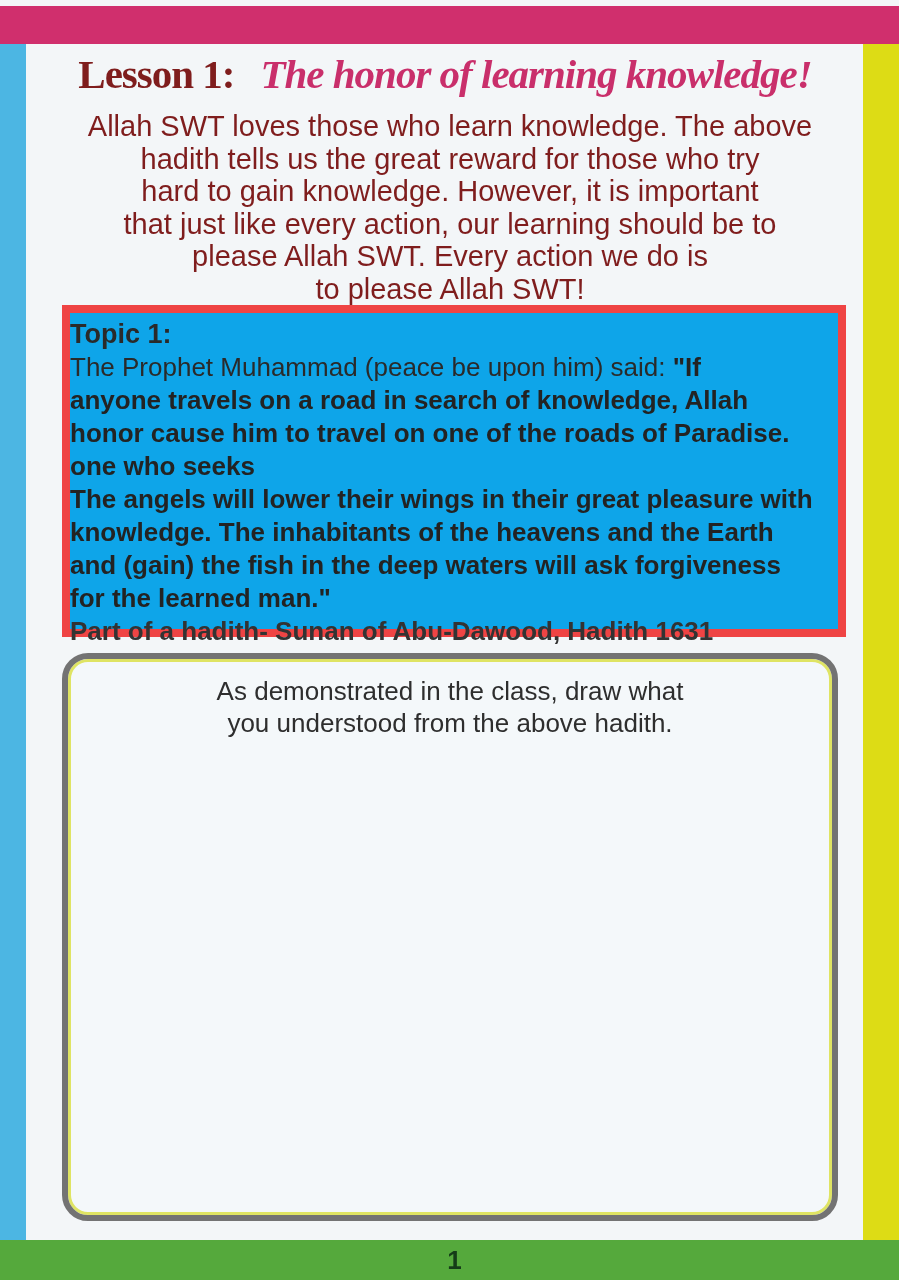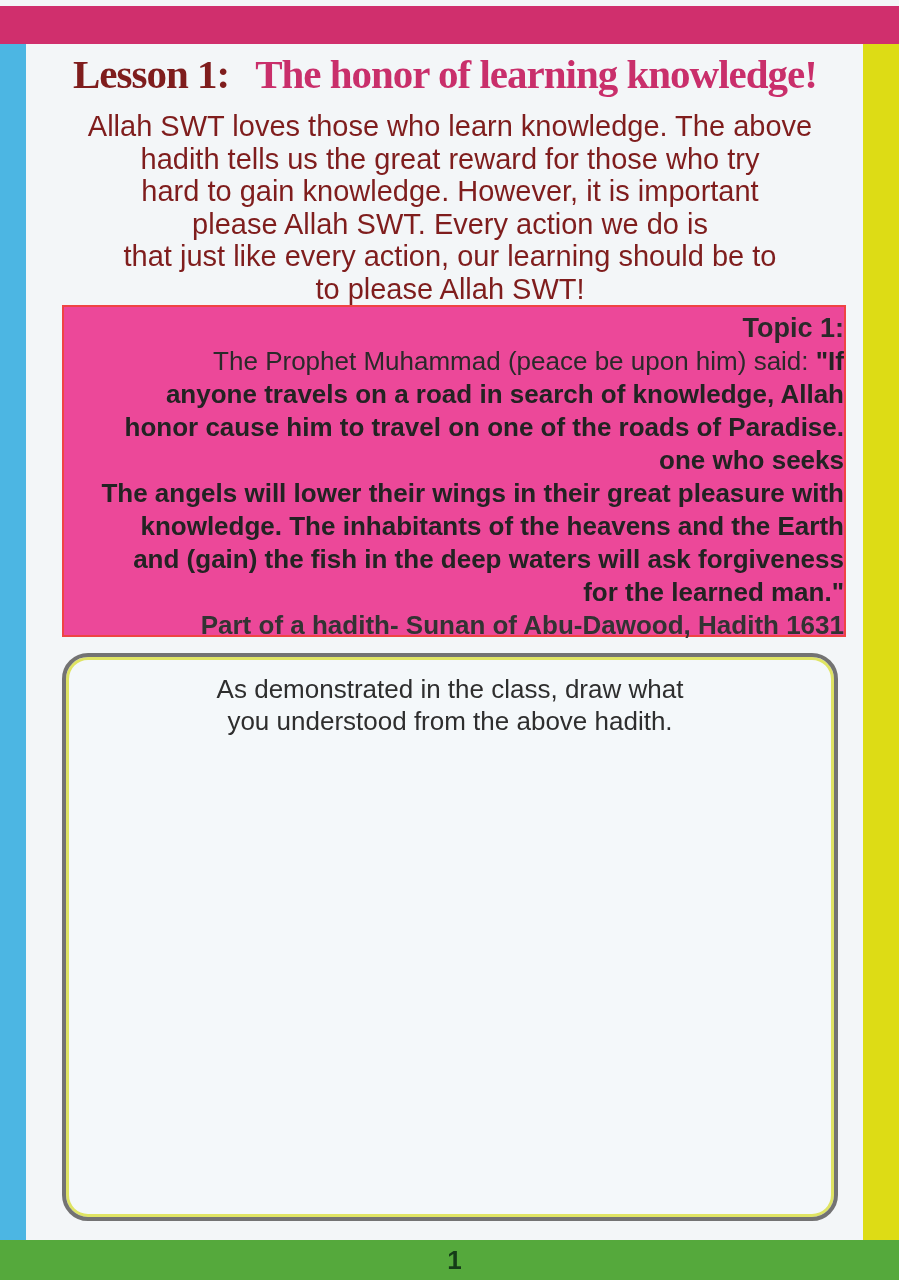--- a/index.html
+++ b/index.html
@@ -34,43 +34,43 @@
   }
   
   .title-row {
     position:absolute; top:50px; left:40px; width:810px;
     text-align:center;
     font-family:"Liberation Serif", serif;
     font-weight:bold; font-size:41px; letter-spacing:-1px;
     white-space:nowrap;
   }
   .lesson-label { color:#7f1d1d; }
-  .title-text  { color:#c92f6b; margin-left:26px; }
+  .title-text  { color:#c92f6b; margin-left:26px;font-style:italic; }
   
   .intro {
     position:absolute; top:110px; left:60px; width:780px;
     text-align:center; color:#7f1d1d;
     font-size:29px; line-height:32.5px;
   }
   
   .topic-box {
     position:absolute; top:305px; left:62px; width:784px; height:332px;
-    border:2px solid #ef4444;
-    background:#ec4899;
-    text-align:right; color:#2a2a2a;
+    border:8px solid #ef4444;
+    background:#0ea5e9;
+    text-align:left; color:#2a2a2a;
     font-size:26px; line-height:33px;
     padding-top:5px;
   }
   .topic-heading { font-weight:bold; font-size:27px; }
   .hadith-line b, .topic-box .bold-seg { font-weight:bold; color:#232323; }
   .hadith-source { color:#333;font-weight:bold; }
   
   .drawing-box {
     position:absolute; top:653px; left:62px; width:776px; height:568px;
-    border:4px solid #737373;
+    border:6px solid #737373;
     border-radius:26px;
     box-shadow:inset 0 0 0 3px #dfe463;
     background:#f4f8fa;
     padding-top:16px;
     text-align:center; color:#2e2e2e;
     font-size:26px; line-height:32px;
   }
 </style>
 </head>
 <body>
@@ -80,22 +80,22 @@
 <div class="right-band"></div>
 
 <div class="title-row">
   <span class="lesson-label">Lesson 1:</span><span class="title-text">The honor of learning knowledge!</span>
 </div>
 
 <div class="intro">
   <div>Allah SWT loves those who learn knowledge. The above</div>
   <div>hadith tells us the great reward for those who try</div>
   <div>hard to gain knowledge. However, it is important</div>
+  <div>that just like every action, our learning should be to</div>
   <div>please Allah SWT. Every action we do is</div>
-  <div>that just like every action, our learning should be to</div>
   <div>to please Allah SWT!</div>
 </div>
 
 <div class="topic-box">
   <div class="topic-heading">Topic 1:</div>
   <div class="hadith-line">
     <span>The Prophet Muhammad (peace be upon him) said: </span><span class="bold-seg">"If</span>
   </div>
   <div class="hadith-line">
     <span class="bold-seg">anyone travels on a road in search of knowledge, Allah</span>

